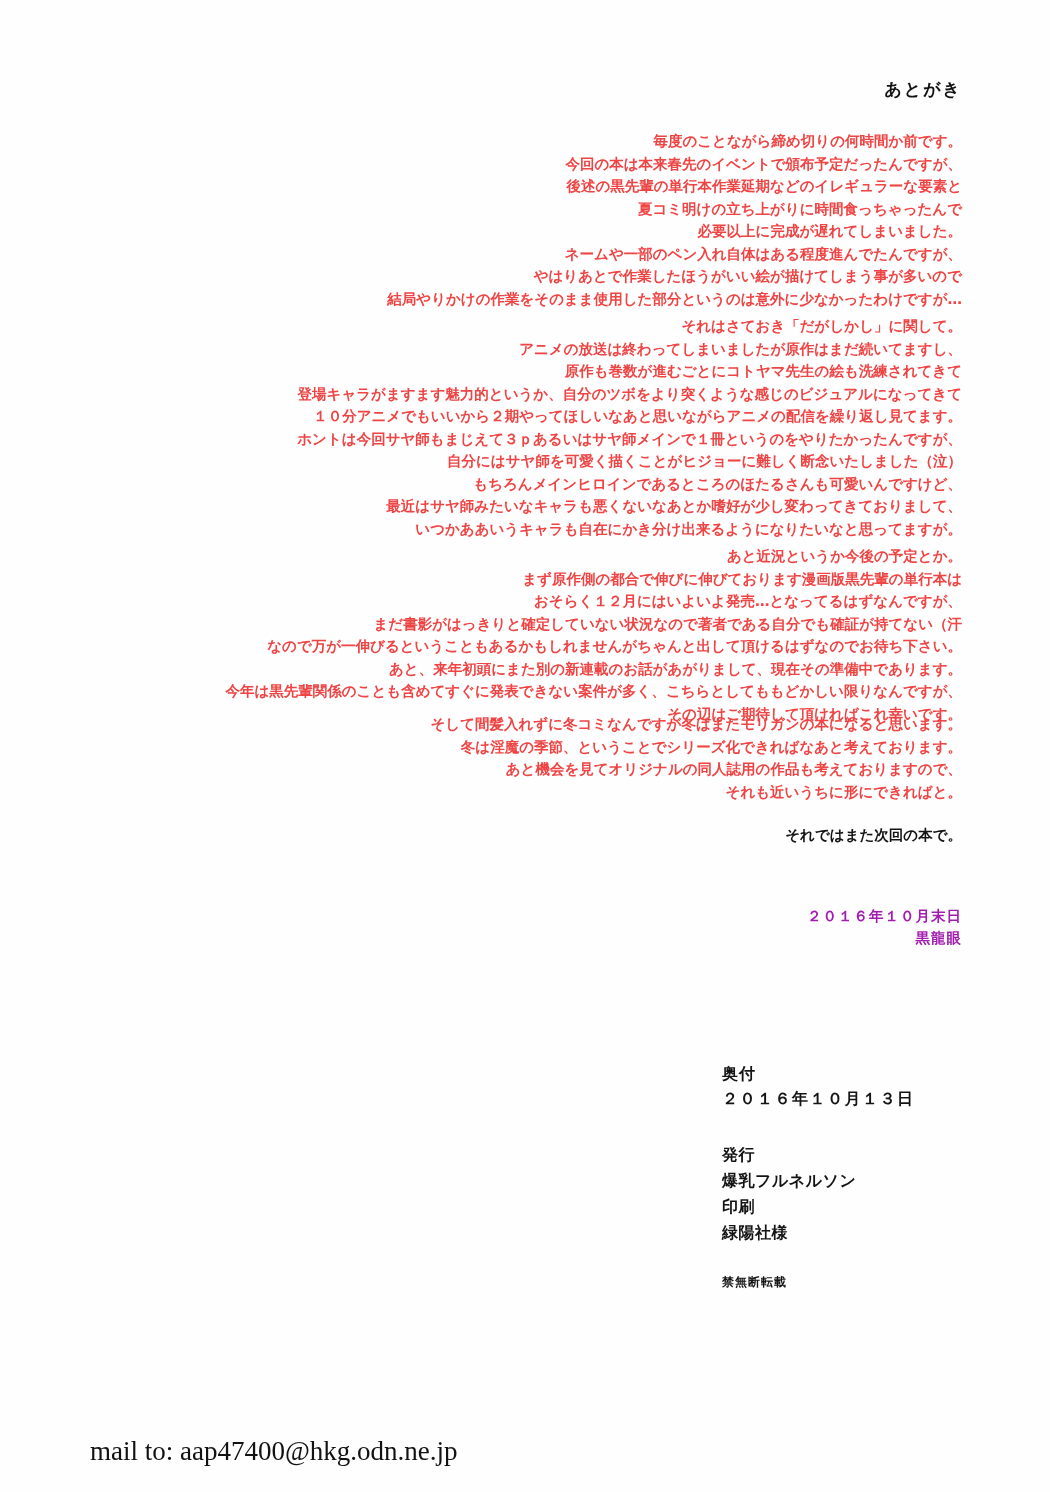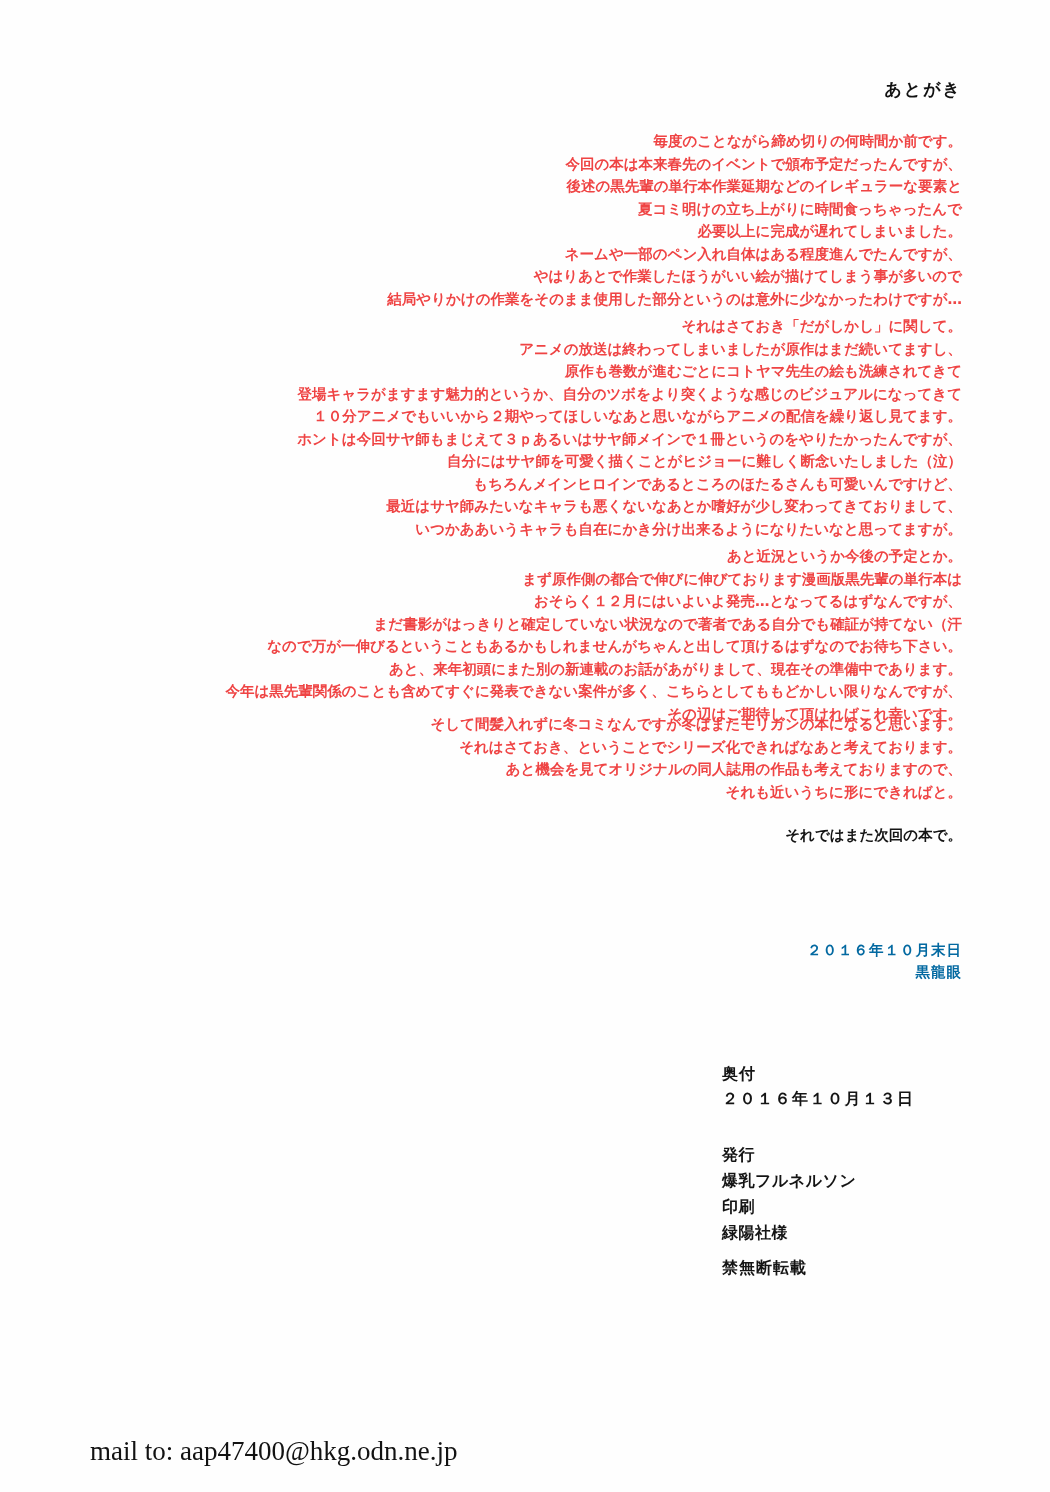--- a/index.html
+++ b/index.html
@@ -56,29 +56,29 @@
     top: 824px;
     right: 88px;
     font-family: "DejaVu Sans", sans-serif;
     font-size: 14.5px;
     font-weight: bold;
     line-height: 22px;
     color: #141414;
   }
   .sign-date {
     position: absolute;
-    top: 939px;
+    top: 905px;
     right: 88px;
     text-align: right;
     font-family: "DejaVu Sans", sans-serif;
     font-size: 14.5px;
     font-weight: bold;
     line-height: 22px;
     letter-spacing: 1px;
-    color: #0369a1;
+    color: #a21caf;
     white-space: pre-line;
   }
 
   
   .colophon {
     position: absolute;
     left: 722px;
     top: 1062px;
     font-family: "DejaVu Sans", sans-serif;
     font-weight: bold;
@@ -96,22 +96,22 @@
   }
   .colophon-group {
     margin-top: 30px;
   }
   .colophon-group .row {
     font-size: 16px;
     line-height: 26px;
     letter-spacing: 0.5px;
   }
   .colophon .notice {
-    margin-top: 12px;
-    font-size: 16px;
+    margin-top: 28px;
+    font-size: 12px;
     letter-spacing: 1px;
   }
 
   
   .footer {
     position: absolute;
     left: 90px;
     bottom: 26px;
     font-family: "Liberation Serif", serif;
     color: #121212;
@@ -156,21 +156,21 @@
   <div class="body-block" id="block-2">あと近況というか今後の予定とか。
 まず原作側の都合で伸びに伸びております漫画版黒先輩の単行本は
 おそらく１２月にはいよいよ発売…となってるはずなんですが、
 まだ書影がはっきりと確定していない状況なので著者である自分でも確証が持てない（汗
 なので万が一伸びるということもあるかもしれませんがちゃんと出して頂けるはずなのでお待ち下さい。
 あと、来年初頭にまた別の新連載のお話があがりまして、現在その準備中であります。
 今年は黒先輩関係のことも含めてすぐに発表できない案件が多く、こちらとしてももどかしい限りなんですが、
 その辺はご期待して頂ければこれ幸いです。</div>
 
   <div class="body-block" id="block-3">そして間髪入れずに冬コミなんですが冬はまたモリガンの本になると思います。
-それはさておき、ということでシリーズ化できればなあと考えております。
+冬は淫魔の季節、ということでシリーズ化できればなあと考えております。
 あと機会を見てオリジナルの同人誌用の作品も考えておりますので、
 それも近いうちに形にできればと。</div>
 
   <div class="closing-line">それではまた次回の本で。</div>
 
   <div class="sign-date">２０１６年１０月末日
 黒龍眼</div>
 
   <div class="colophon">
     <div class="label">奥付</div>

